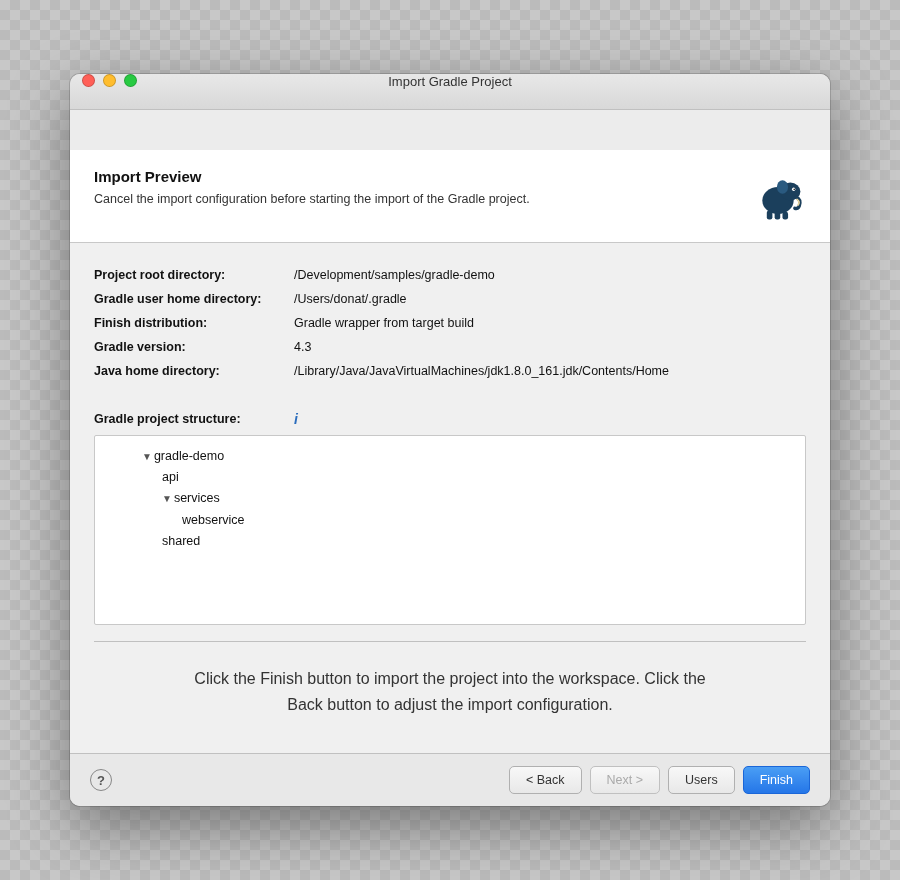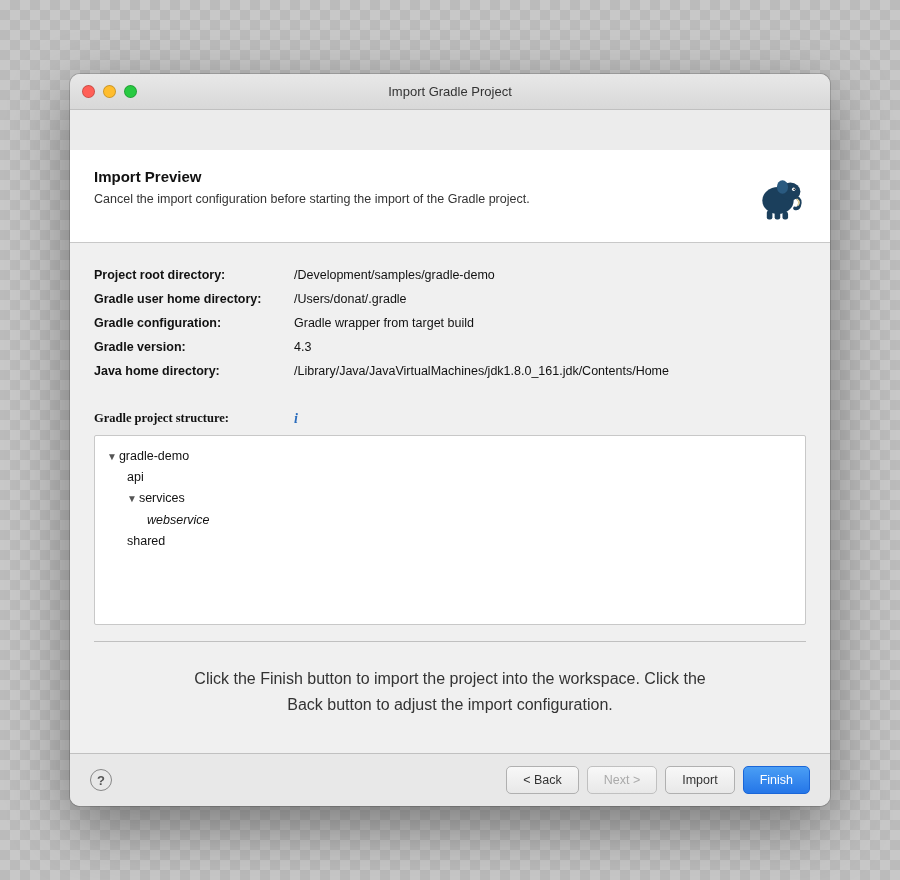--- a/index.html
+++ b/index.html
@@ -25,21 +25,21 @@
       border-radius: 10px;
       box-shadow: 0 20px 60px rgba(0,0,0,0.4), 0 0 0 1px rgba(0,0,0,0.15);
       overflow: hidden;
     }
 
     .titlebar {
       background: linear-gradient(to bottom, #e8e8e8, #d8d8d8);
       border-bottom: 1px solid #c0c0c0;
       height: 36px;
       display: flex;
-      align-items: center;
+      align-items: flex-start;
       padding: 0 12px;
       position: relative;
     }
 
     .traffic-lights {
       display: flex;
       gap: 8px;
       align-items: center;
     }
 
@@ -124,21 +124,20 @@
     }
 
     .project-structure-section {
       margin-top: 4px;
     }
 
     .structure-header {
       display: flex;
       align-items: center;
       margin-bottom: 8px;
-      font-family: Liberation Serif, serif;
     }
 
     .structure-label {
       font-size: 12.5px;
       font-weight: 700;
       color: #111;
       width: 200px;
     }
 
     .info-icon {
@@ -154,25 +153,26 @@
       border-radius: 2px;
       padding: 10px 12px;
       min-height: 190px;
       font-size: 12.5px;
       color: #111;
     }
 
     .tree-item {
       line-height: 1.7;
       cursor: default;
+      margin-left: 35px;
     }
 
     .tree-item.level-0 { padding-left: 0; }
     .tree-item.level-1 { padding-left: 20px; }
-    .tree-item.level-2 { padding-left: 40px; font-style: italic; }
+    .tree-item.level-2 { padding-left: 40px; }
 
     .tree-arrow {
       display: inline-block;
       margin-right: 2px;
       font-size: 10px;
       color: #555;
     }
 
     .divider {
       height: 1px;
@@ -297,21 +297,21 @@
       </svg>
     </div>
 
     <div class="body-section">
 
       <div class="info-grid" id="info-grid">
       <div class="info-label">Project root directory:</div>
           <div class="info-value">/Development/samples/gradle-demo</div>
           <div class="info-label">Gradle user home directory:</div>
           <div class="info-value">/Users/donat/.gradle</div>
-          <div class="info-label">Gradle configuration:</div>
+          <div class="info-label">Finish distribution:</div>
           <div class="info-value">Gradle wrapper from target build</div>
           <div class="info-label">Gradle version:</div>
           <div class="info-value">4.3</div>
           <div class="info-label">Java home directory:</div>
           <div class="info-value">/Library/Java/JavaVirtualMachines/jdk1.8.0_161.jdk/Contents/Home</div>
         </div>
 
       <div class="project-structure-section">
         <div class="structure-header">
           <span class="structure-label">Gradle project structure:</span>
@@ -332,19 +332,19 @@
 
     </div>
 
     <div class="button-bar">
       <div class="button-bar-left">
         <button class="help-button">?</button>
       </div>
       <div class="button-bar-right">
         <button class="btn btn-default">&lt; Back</button>
         <button class="btn btn-disabled" disabled="">Next &gt;</button>
-        <button class="btn btn-default">Import</button>
+        <button class="btn btn-default">Users</button>
         <button class="btn btn-primary">Finish</button>
       </div>
     </div>
 
   </div>
 </div>
 
 </body></html>

